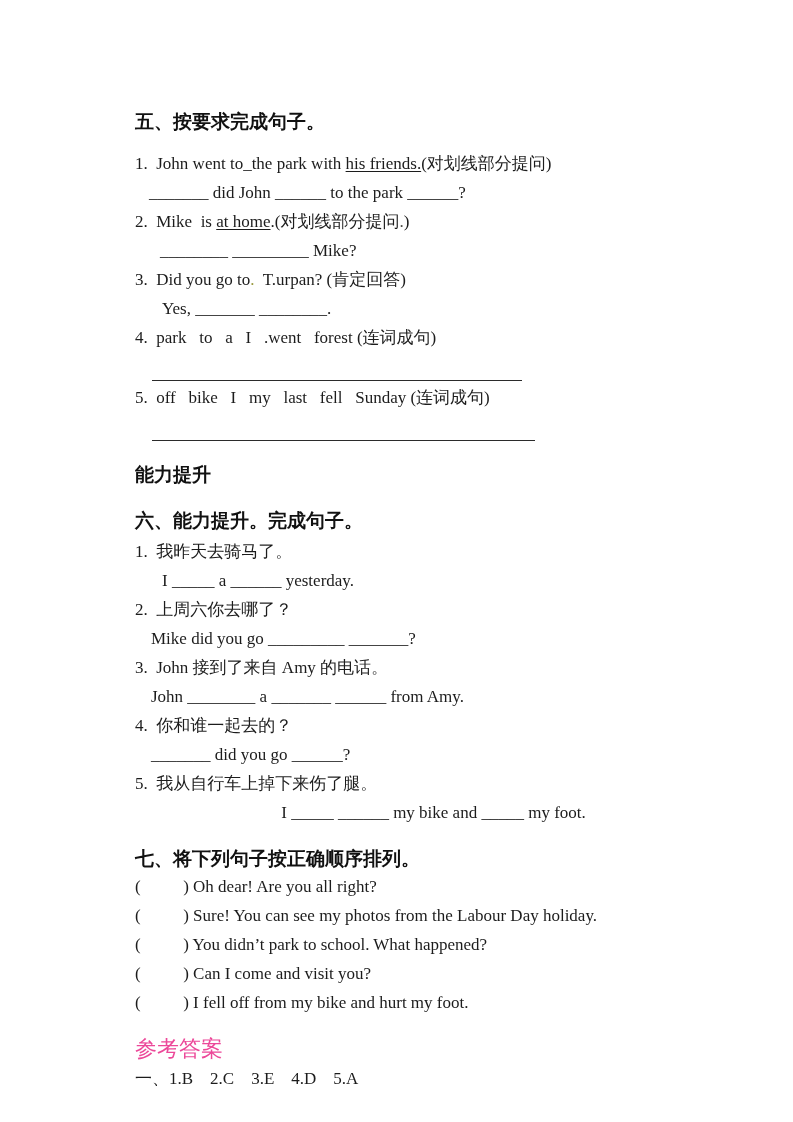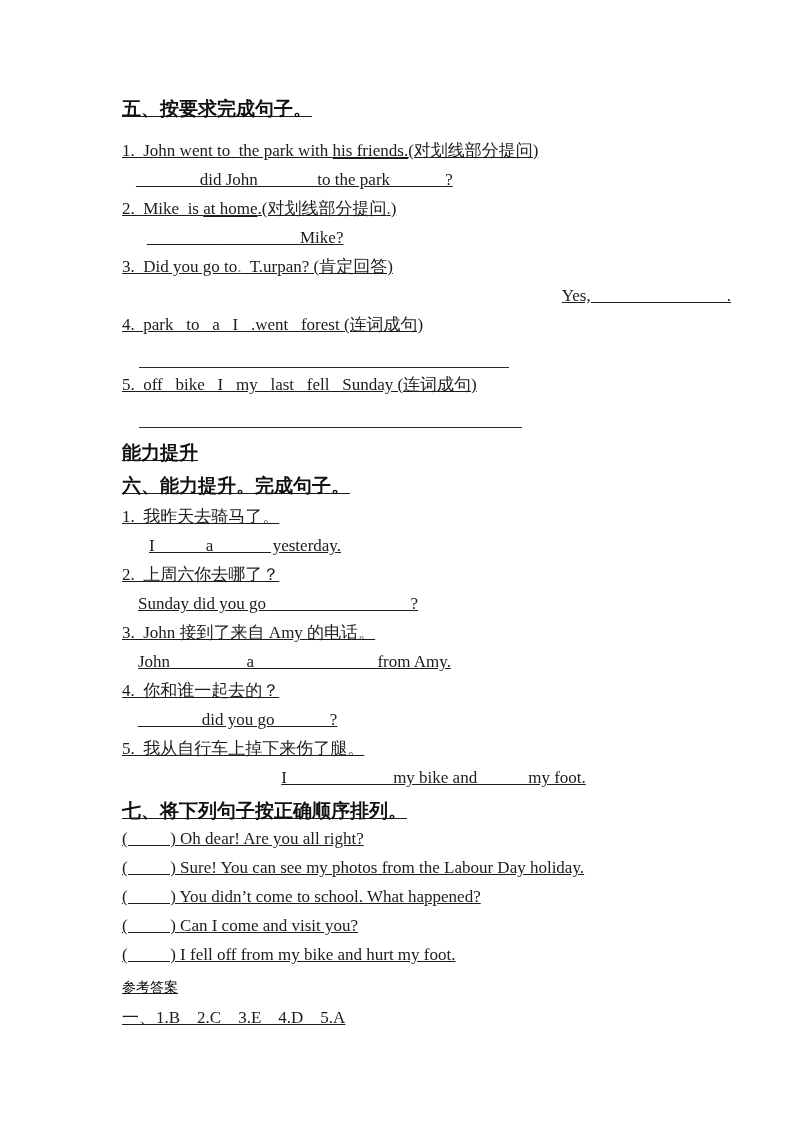--- a/index.html
+++ b/index.html
@@ -7,39 +7,39 @@
     position:relative;
     width:793px;height:1122px;
     background:#ffffff;
     box-sizing:border-box;
     padding:90px 58px 0 118px;
     font-family:"Liberation Serif","DejaVu Serif",serif;
     font-size:17px;
     color:#1c1c1c;
     overflow:hidden;
   }
-  section{margin:4px;text-decoration:underline;}
+  section{margin:17px;}
   .sec-h{
     font-family:"Liberation Sans","DejaVu Sans",sans-serif;
     font-weight:700;
     font-size:19px;
     line-height:29px;
     margin:0;
     color:#111111;
   }
   #sec5 .sec-h{margin-bottom:13px;}
   #sec5{margin-bottom:8px;}
   #ability{margin-bottom:4px;}
   #sec6 .sec-h{margin-bottom:2px;}
   #sec6{margin-bottom:4px;}
   #sec7 .line{line-height:28px;}
   .plain-h{
-    font-size:14px;
+    font-size:22px;
     line-height:28px;
-    color:#000000;
+    color:#ec4899;
   }
   #anskey .line{line-height:31px;}
   .line{
     line-height:29px;
     min-height:29px;
     white-space:pre-wrap;
   }
   .rulewrap{margin-top:7px;margin-bottom:-7px;}
   .rule{
     display:inline-block;
@@ -56,54 +56,54 @@
 <div class="page">
 
   <section id="sec5">
     <h2 class="sec-h">五、按要求完成句子。</h2>
     <div class="lines">
         <div class="line"><span>1.  John went to_the park with </span><span class="seg-u">his friends.</span><span>(对划线部分提问)</span></div>
         <div class="line" style="padding-left: 14px;"><span>_______ did John ______ to the park ______?</span></div>
         <div class="line"><span>2.  Mike  is </span><span class="seg-u">at home</span><span>.(对划线部分提问</span><span class="seg-dim">.</span><span>)</span></div>
         <div class="line" style="padding-left: 25px;"><span>________ _________ Mike?</span></div>
         <div class="line"><span>3.  Did you go to</span><span class="seg-olive">.</span><span>  T.urpan? (肯定回答)</span></div>
-        <div class="line" style="padding-left: 27px; text-align: right;"><span>Yes, _______ ________.</span></div>
+        <div class="line" style="padding-left: 27px;"><span>Yes, _______ ________.</span></div>
         <div class="line"><span>4.  park   to   a   I   .went   forest (连词成句)</span></div>
         <div class="line rulewrap" style="padding-left: 17px;"><span class="rule" style="width: 370px;"></span></div>
         <div class="line"><span>5.  off   bike   I   my   last   fell   Sunday (连词成句)</span></div>
         <div class="line rulewrap" style="padding-left: 17px;"><span class="rule" style="width: 383px;"></span></div>
       </div>
   </section>
 
   <section id="ability">
     <h2 class="sec-h">能力提升</h2>
   </section>
 
   <section id="sec6">
     <h2 class="sec-h">六、能力提升。完成句子。</h2>
     <div class="lines">
         <div class="line"><span>1.  我昨天去骑马了。</span></div>
         <div class="line" style="padding-left: 27px;"><span>I _____ a ______ yesterday.</span></div>
         <div class="line"><span>2.  上周六你去哪了？</span></div>
-        <div class="line" style="padding-left: 16px;"><span>Sunday did you go _________ _______?</span></div>
+        <div class="line" style="padding-left: 16px;"><span>Mike did you go _________ _______?</span></div>
         <div class="line"><span>3.  John 接到了来自 Amy 的电话。</span></div>
         <div class="line" style="padding-left: 16px;"><span>John ________ a _______ ______ from Amy.</span></div>
         <div class="line"><span>4.  你和谁一起去的？</span></div>
         <div class="line" style="padding-left: 16px;"><span>_______ did you go ______?</span></div>
         <div class="line"><span>5.  我从自行车上掉下来伤了腿。</span></div>
         <div class="line" style="padding-left: 14px; text-align: center;"><span>I _____ ______ my bike and _____ my foot.</span></div>
       </div>
   </section>
 
   <section id="sec7">
     <h2 class="sec-h">七、将下列句子按正确顺序排列。</h2>
     <div class="lines">
         <div class="line"><span>(          ) Oh dear! Are you all right?</span></div>
         <div class="line"><span>(          ) Sure! You can see my photos from the Labour Day holiday.</span></div>
-        <div class="line"><span>(          ) You didn’t come to school. What happened?</span></div>
+        <div class="line"><span>(          ) You didn’t park to school. What happened?</span></div>
         <div class="line"><span>(          ) Can I come and visit you?</span></div>
         <div class="line"><span>(          ) I fell off from my bike and hurt my foot.</span></div>
       </div>
   </section>
 
   <section id="anskey">
     <div class="plain-h">参考答案</div>
     <div class="lines">
         <div class="line"><span>一、1.B    2.C    3.E    4.D    5.A</span></div>
       </div>

